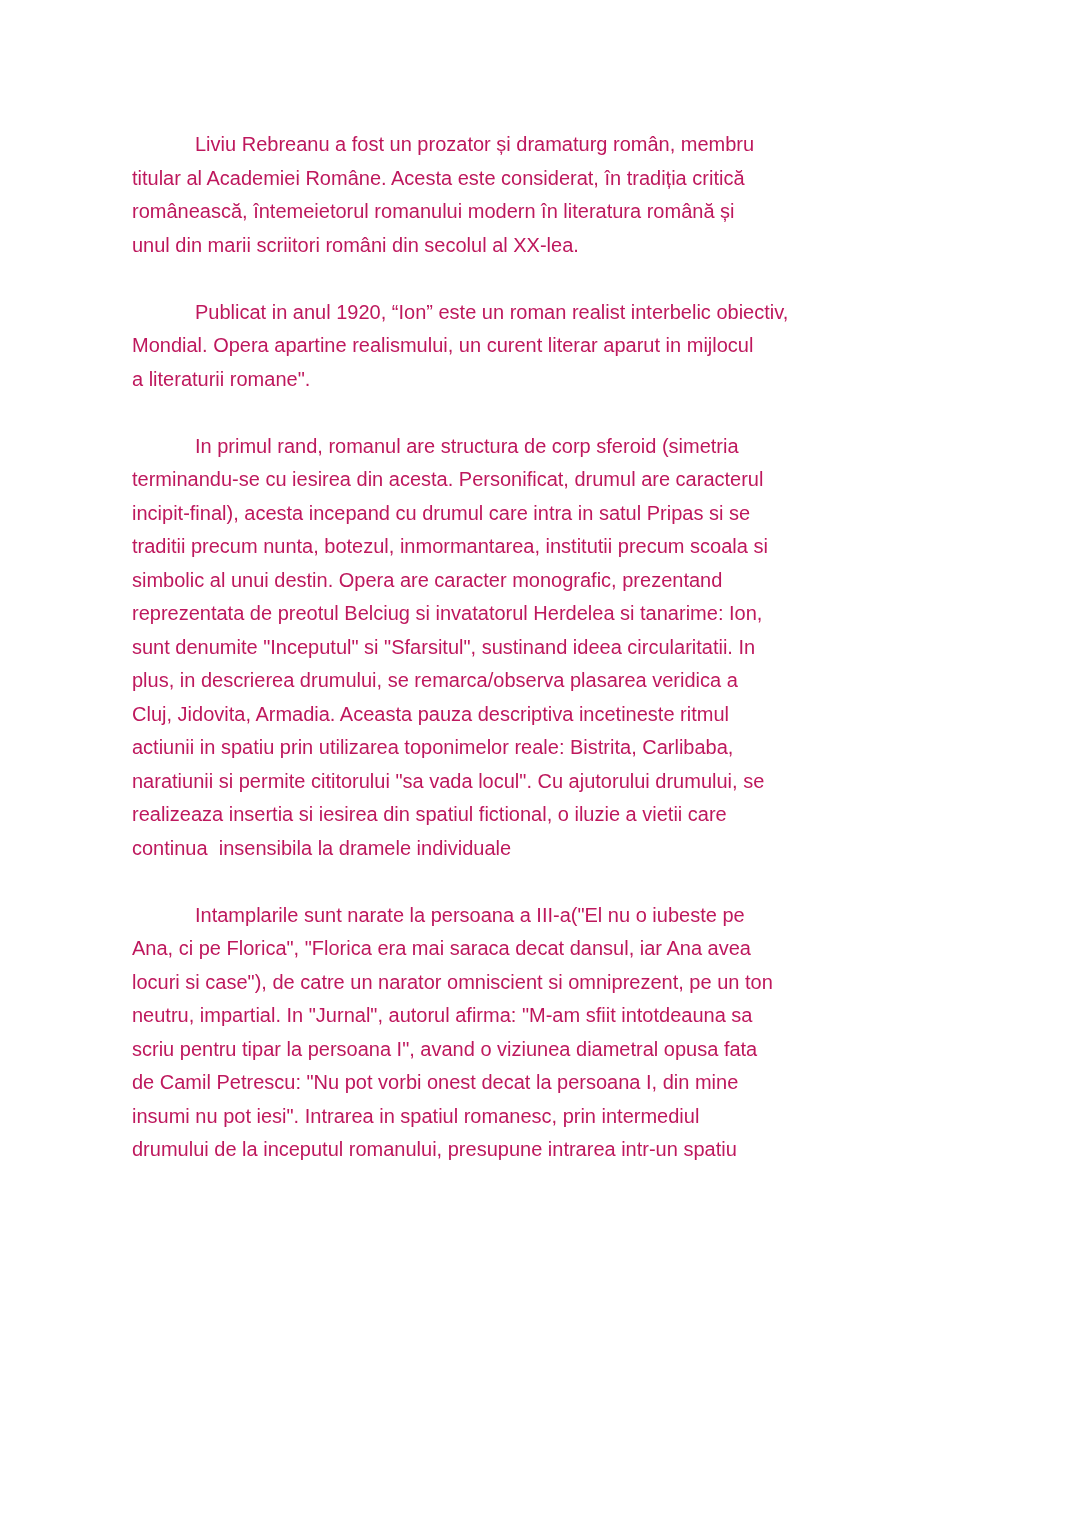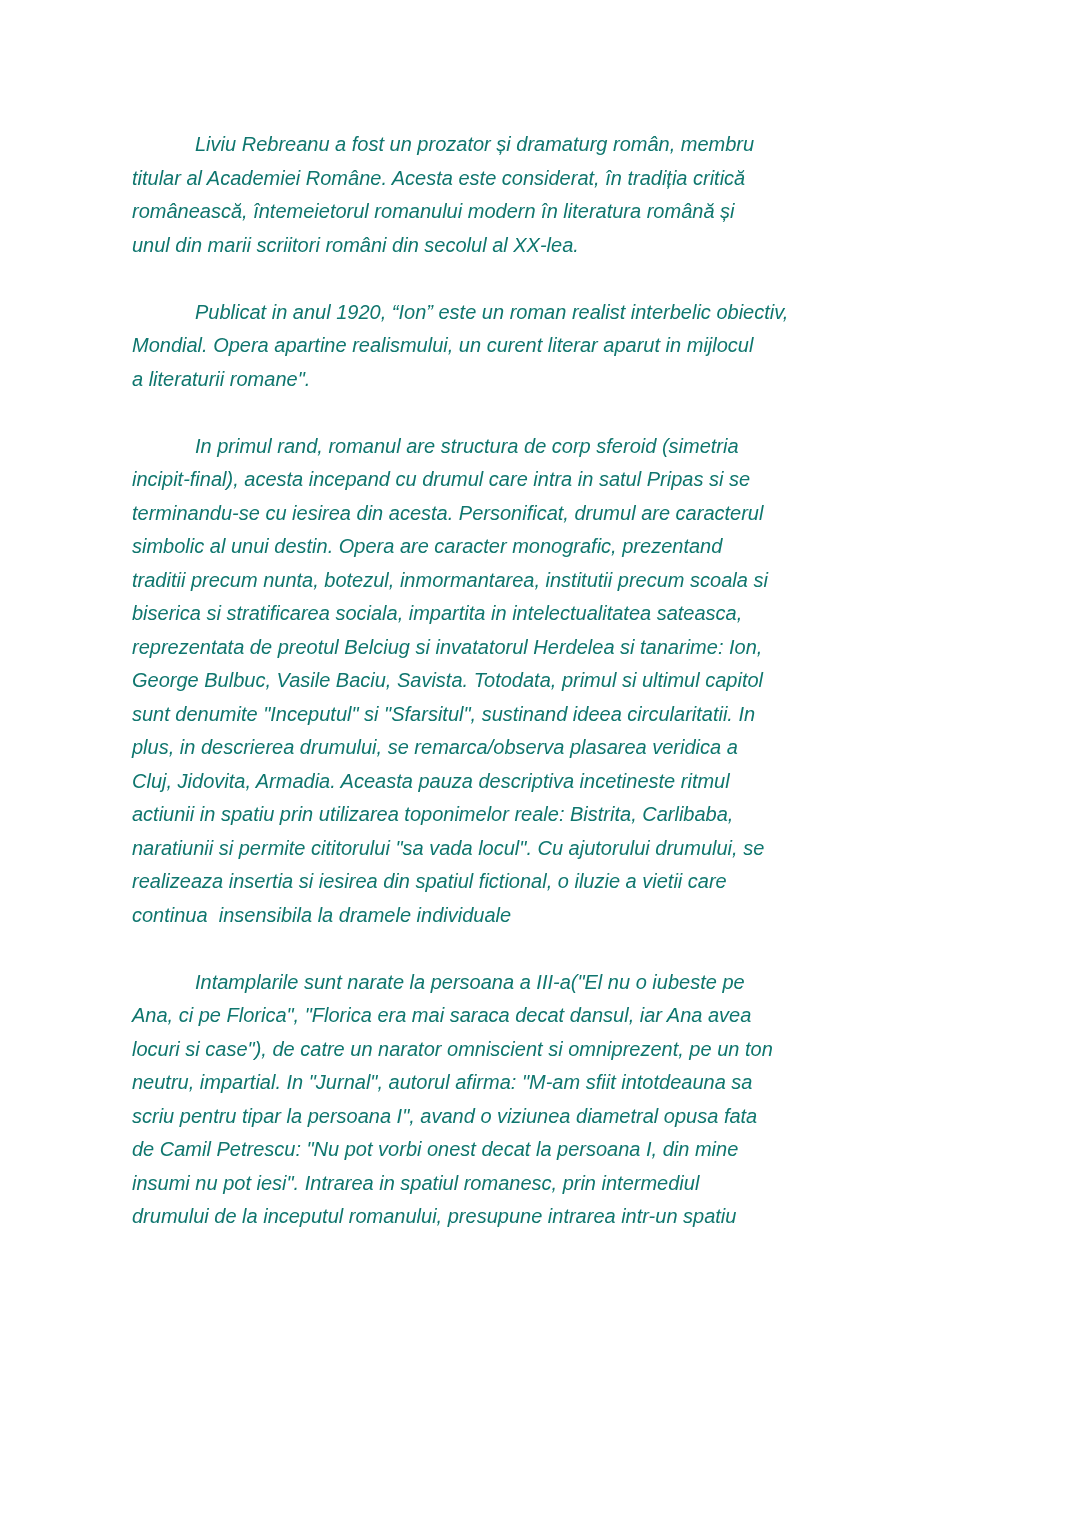--- a/index.html
+++ b/index.html
@@ -36,41 +36,39 @@
     white-space: pre;
   }
   .line.first {
     padding-left: 63px;
   }
 </style>
 </head>
 <body style="background: rgb(255, 255, 255);">
 
 <div class="page">
-  <div class="content" style="color: #0f766e; font-style: italic;">
+  <div class="content" style="color: #be185d;">
       <div class="para">
         <div class="line first">Liviu Rebreanu a fost un prozator și dramaturg român, membru</div>
         <div class="line">titular al Academiei Române. Acesta este considerat, în tradiția critică</div>
         <div class="line">românească, întemeietorul romanului modern în literatura română și</div>
         <div class="line">unul din marii scriitori români din secolul al XX-lea.</div>
       </div>
       <div class="para">
         <div class="line first">Publicat in anul 1920, “Ion” este un roman realist interbelic obiectiv,</div>
         <div class="line">Mondial. Opera apartine realismului, un curent literar aparut in mijlocul</div>
         <div class="line">a literaturii romane".</div>
       </div>
       <div class="para">
         <div class="line first">In primul rand, romanul are structura de corp sferoid (simetria</div>
+        <div class="line">terminandu-se cu iesirea din acesta. Personificat, drumul are caracterul</div>
         <div class="line">incipit-final), acesta incepand cu drumul care intra in satul Pripas si se</div>
-        <div class="line">terminandu-se cu iesirea din acesta. Personificat, drumul are caracterul</div>
+        <div class="line">traditii precum nunta, botezul, inmormantarea, institutii precum scoala si</div>
         <div class="line">simbolic al unui destin. Opera are caracter monografic, prezentand</div>
-        <div class="line">traditii precum nunta, botezul, inmormantarea, institutii precum scoala si</div>
-        <div class="line">biserica si stratificarea sociala, impartita in intelectualitatea sateasca,</div>
         <div class="line">reprezentata de preotul Belciug si invatatorul Herdelea si tanarime: Ion,</div>
-        <div class="line">George Bulbuc, Vasile Baciu, Savista. Totodata, primul si ultimul capitol</div>
         <div class="line">sunt denumite "Inceputul" si "Sfarsitul", sustinand ideea circularitatii. In</div>
         <div class="line">plus, in descrierea drumului, se remarca/observa plasarea veridica a</div>
         <div class="line">Cluj, Jidovita, Armadia. Aceasta pauza descriptiva incetineste ritmul</div>
         <div class="line">actiunii in spatiu prin utilizarea toponimelor reale: Bistrita, Carlibaba,</div>
         <div class="line">naratiunii si permite cititorului "sa vada locul". Cu ajutorului drumului, se</div>
         <div class="line">realizeaza insertia si iesirea din spatiul fictional, o iluzie a vietii care</div>
         <div class="line">continua  insensibila la dramele individuale</div>
       </div>
       <div class="para">
         <div class="line first">Intamplarile sunt narate la persoana a III-a("El nu o iubeste pe</div>

